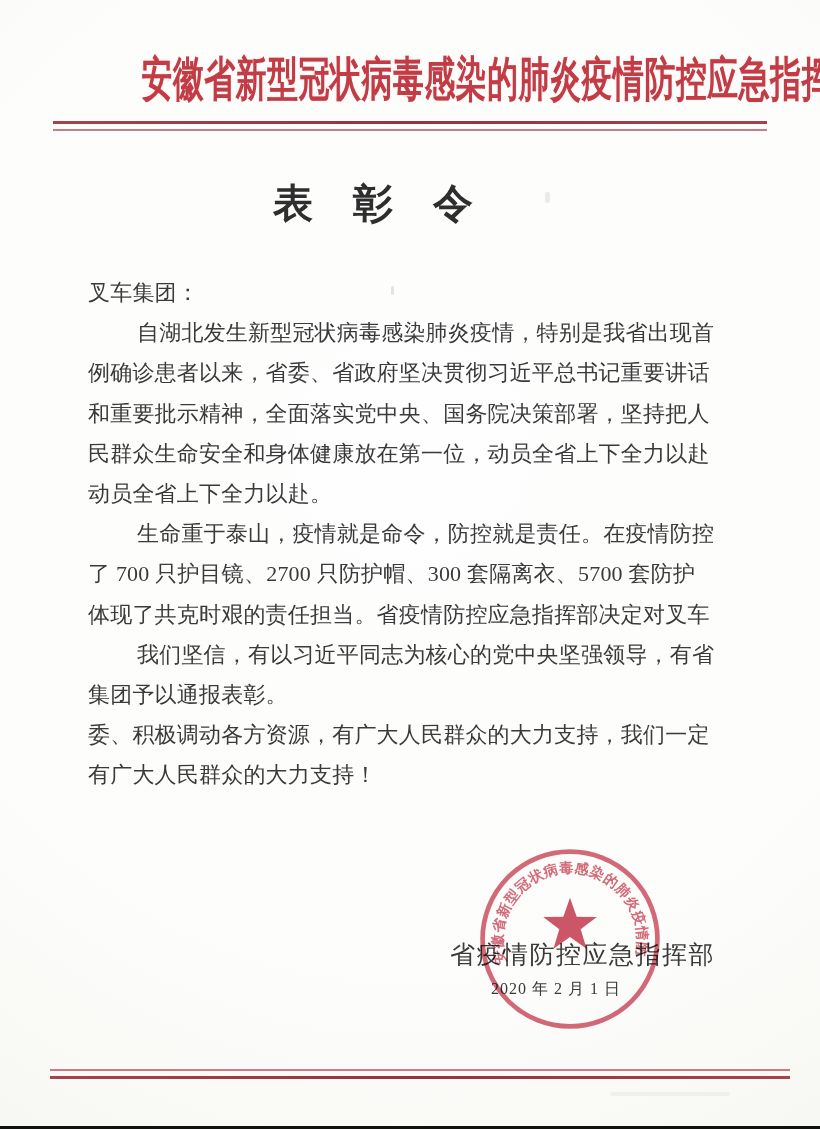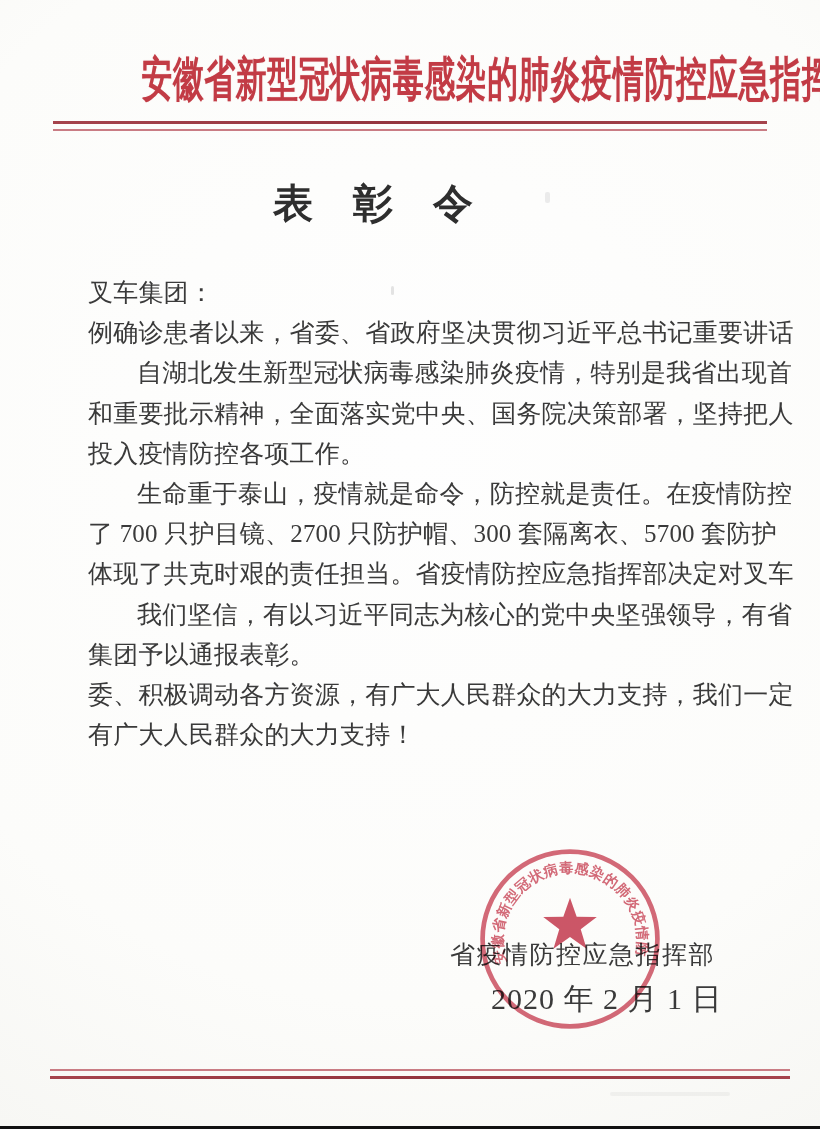--- a/index.html
+++ b/index.html
@@ -34,33 +34,33 @@
   .doc-title{
     position:absolute;top:176px;left:0;width:748px;
     text-align:center;
     font-size:40px;font-weight:bold;color:#2e2e2e;
     word-spacing:26px;letter-spacing:2px;
     white-space:nowrap;
   }
   
   .letter{
     position:absolute;top:273px;left:88px;width:690px;
-    font-size:25px;line-height:40.2px;color:#3a3a3a;
+    font-size:22px;line-height:40.2px;color:#3a3a3a;
     letter-spacing:0.2px;
   }
   .line{white-space:nowrap;}
   .indent{padding-left:49px;}
   
   .sig-name{
     position:absolute;top:938px;left:450px;
     font-size:25px;color:#3a3a3a;letter-spacing:1.5px;white-space:nowrap;
   }
   .sig-date{
     position:absolute;top:979px;left:491px;
-    font-size:30px;color:#3a3a3a;letter-spacing:1px;white-space:nowrap;text-align:center;
+    font-size:16px;color:#3a3a3a;letter-spacing:1px;white-space:nowrap;text-align:center;
   }
   
   .seal{
     position:absolute;top:845px;left:476px;width:188px;height:188px;
     mix-blend-mode:multiply;opacity:.88;
     pointer-events:none;
   }
   
   .artifact{position:absolute;background:#c3c3c3;opacity:.45;border-radius:2px;}
   .a1{top:286px;left:391px;width:3px;height:9px;}
@@ -74,24 +74,25 @@
 
   <div class="org-title">安徽省新型冠状病毒感染的肺炎疫情防控应急指挥部</div>
 
   <div class="rule rule-top-thick"></div>
   <div class="rule rule-top-thin"></div>
 
   <div class="doc-title">表 彰 令</div>
 
   <div class="letter">
     <div class="line">叉车集团：</div>
+    <div class="line indent">自湖北发生新型冠状病毒感染肺炎疫情，特别是我省出现首</div>
     <div class="line">例确诊患者以来，省委、省政府坚决贯彻习近平总书记重要讲话</div>
-    <div class="line indent">自湖北发生新型冠状病毒感染肺炎疫情，特别是我省出现首</div>
     <div class="line">和重要批示精神，全面落实党中央、国务院决策部署，坚持把人</div>
-    <div class="line">投入疫情防控各项工作。</div>
+    <div class="line">民群众生命安全和身体健康放在第一位，动员全省上下全力以赴</div>
+    <div class="line">动员全省上下全力以赴。</div>
     <div class="line indent">生命重于泰山，疫情就是命令，防控就是责任。在疫情防控</div>
     <div class="line">了 700 只护目镜、2700 只防护帽、300 套隔离衣、5700 套防护</div>
     <div class="line">体现了共克时艰的责任担当。省疫情防控应急指挥部决定对叉车</div>
     <div class="line indent">我们坚信，有以习近平同志为核心的党中央坚强领导，有省</div>
     <div class="line">集团予以通报表彰。</div>
     <div class="line">委、积极调动各方资源，有广大人民群众的大力支持，我们一定</div>
     <div class="line">有广大人民群众的大力支持！</div>
   </div>
 
   <div class="sig-name">省疫情防控应急指挥部</div>

